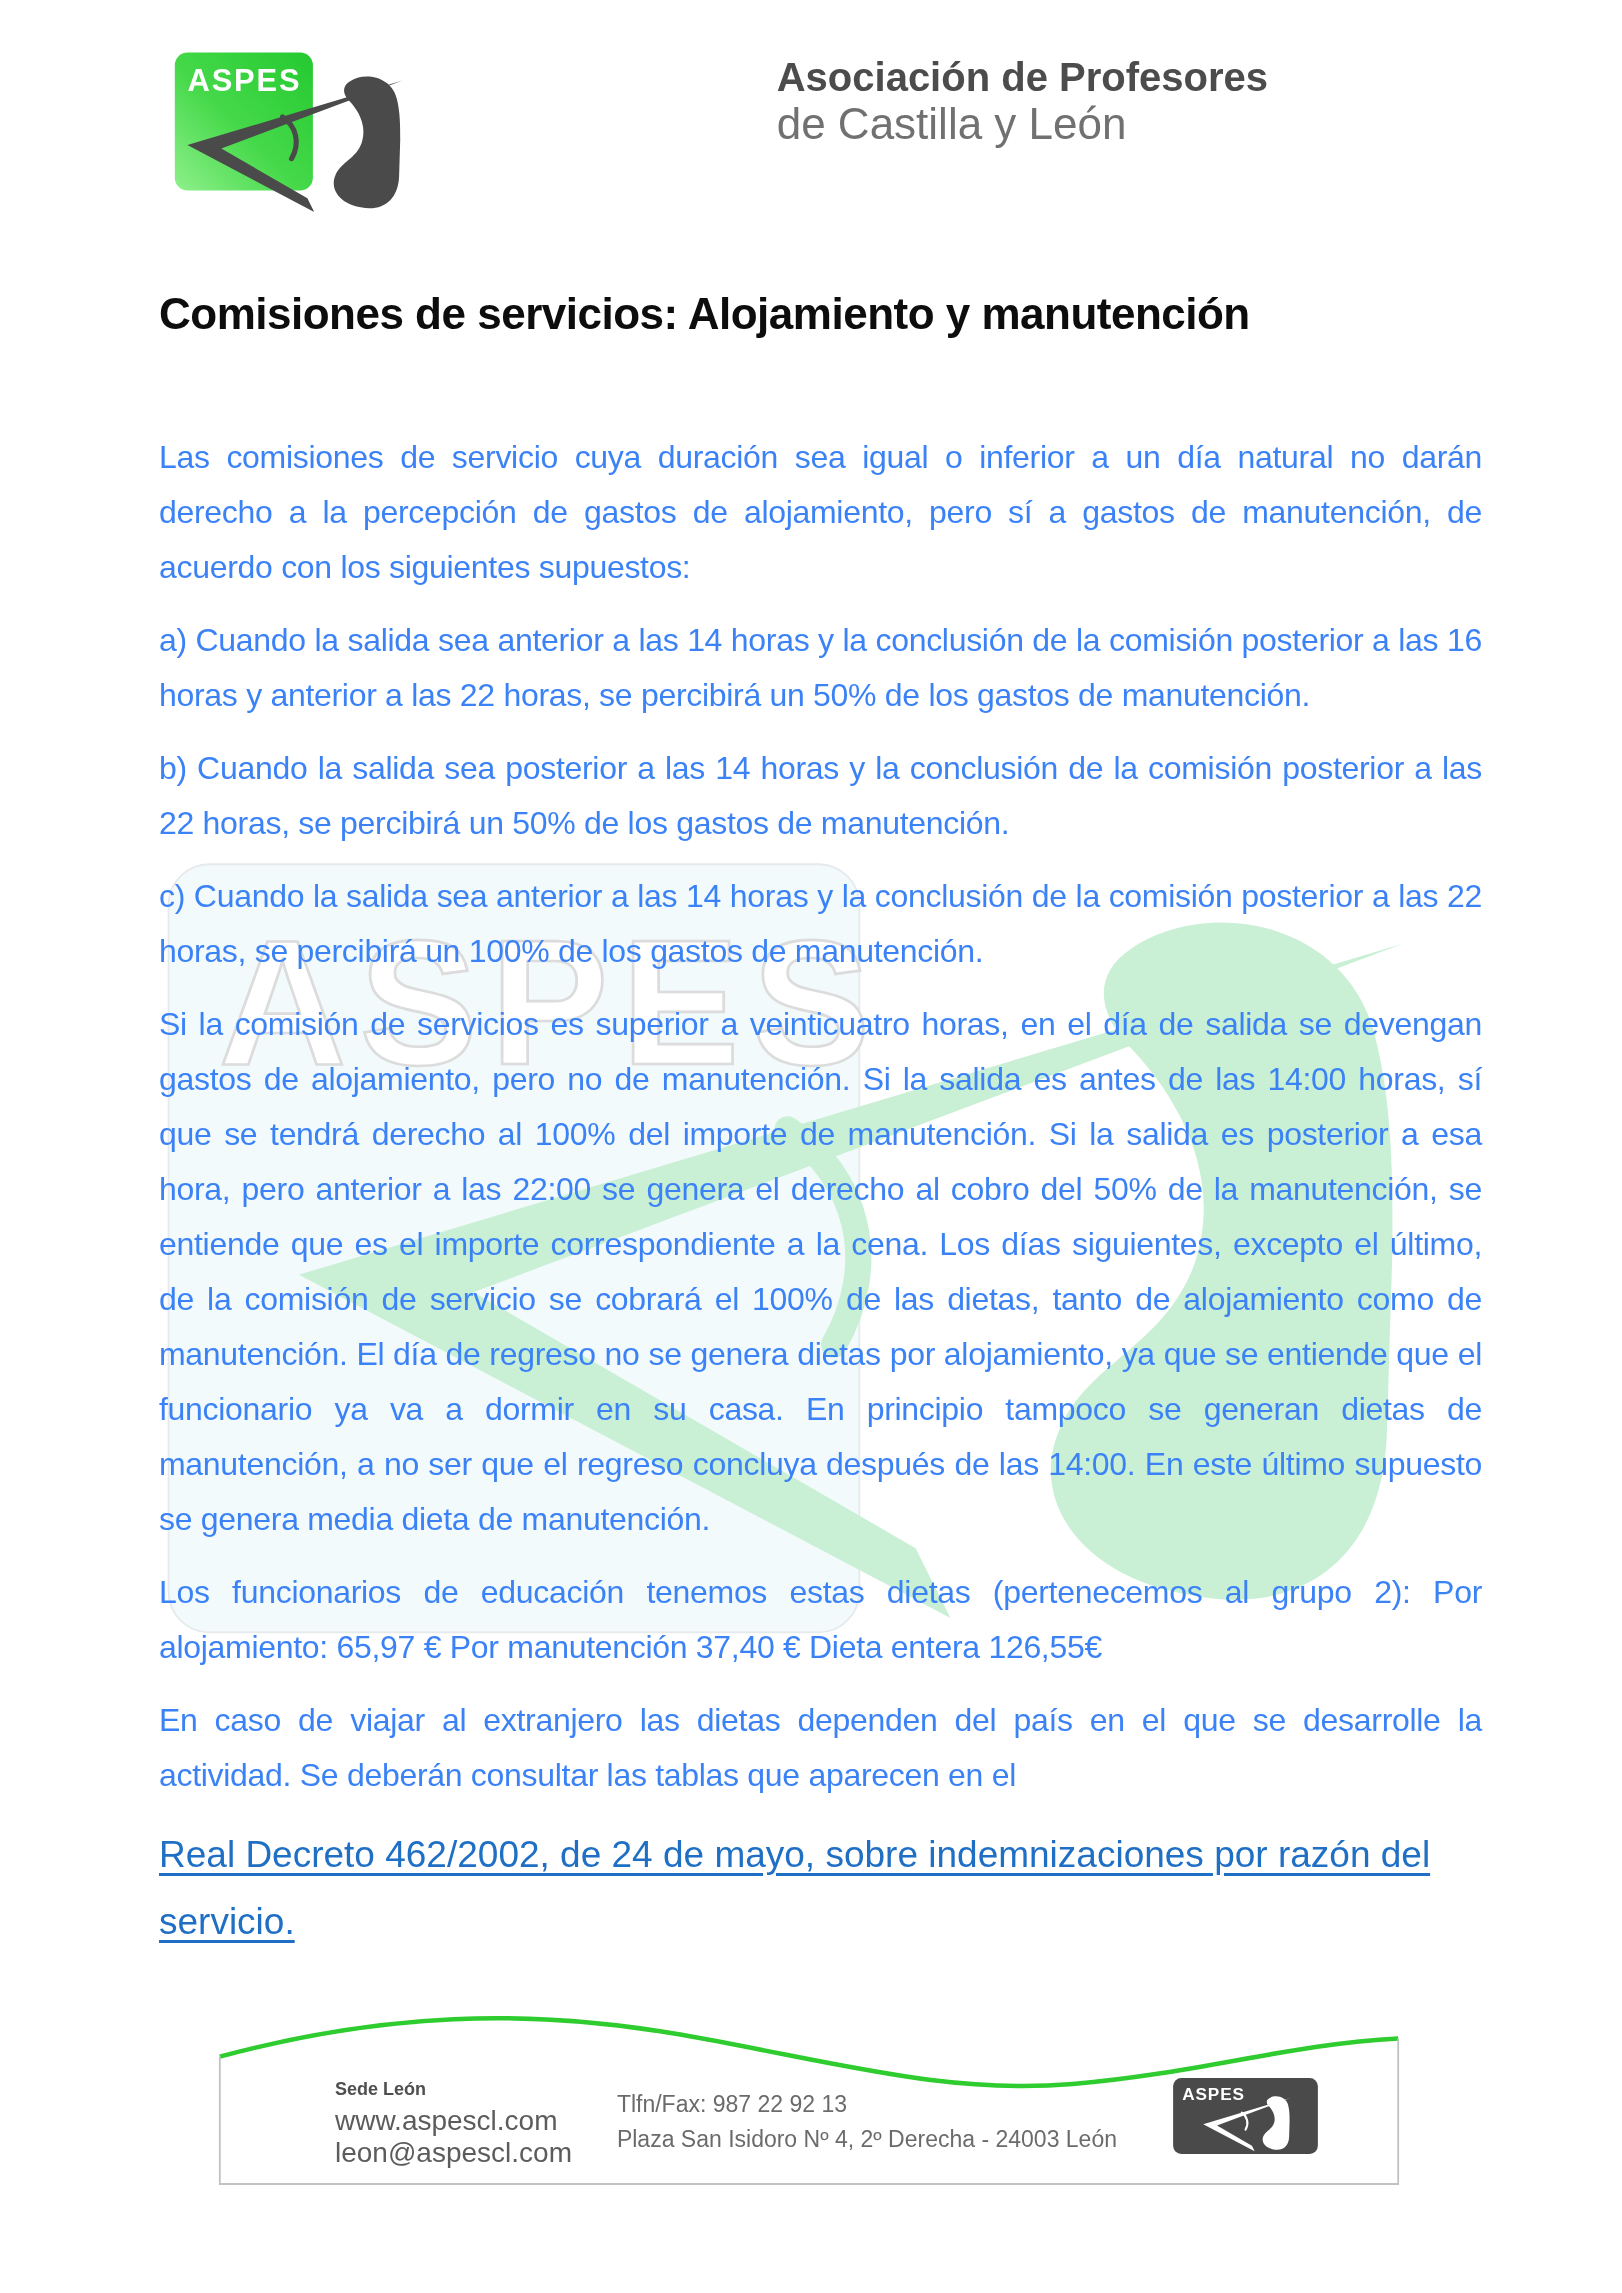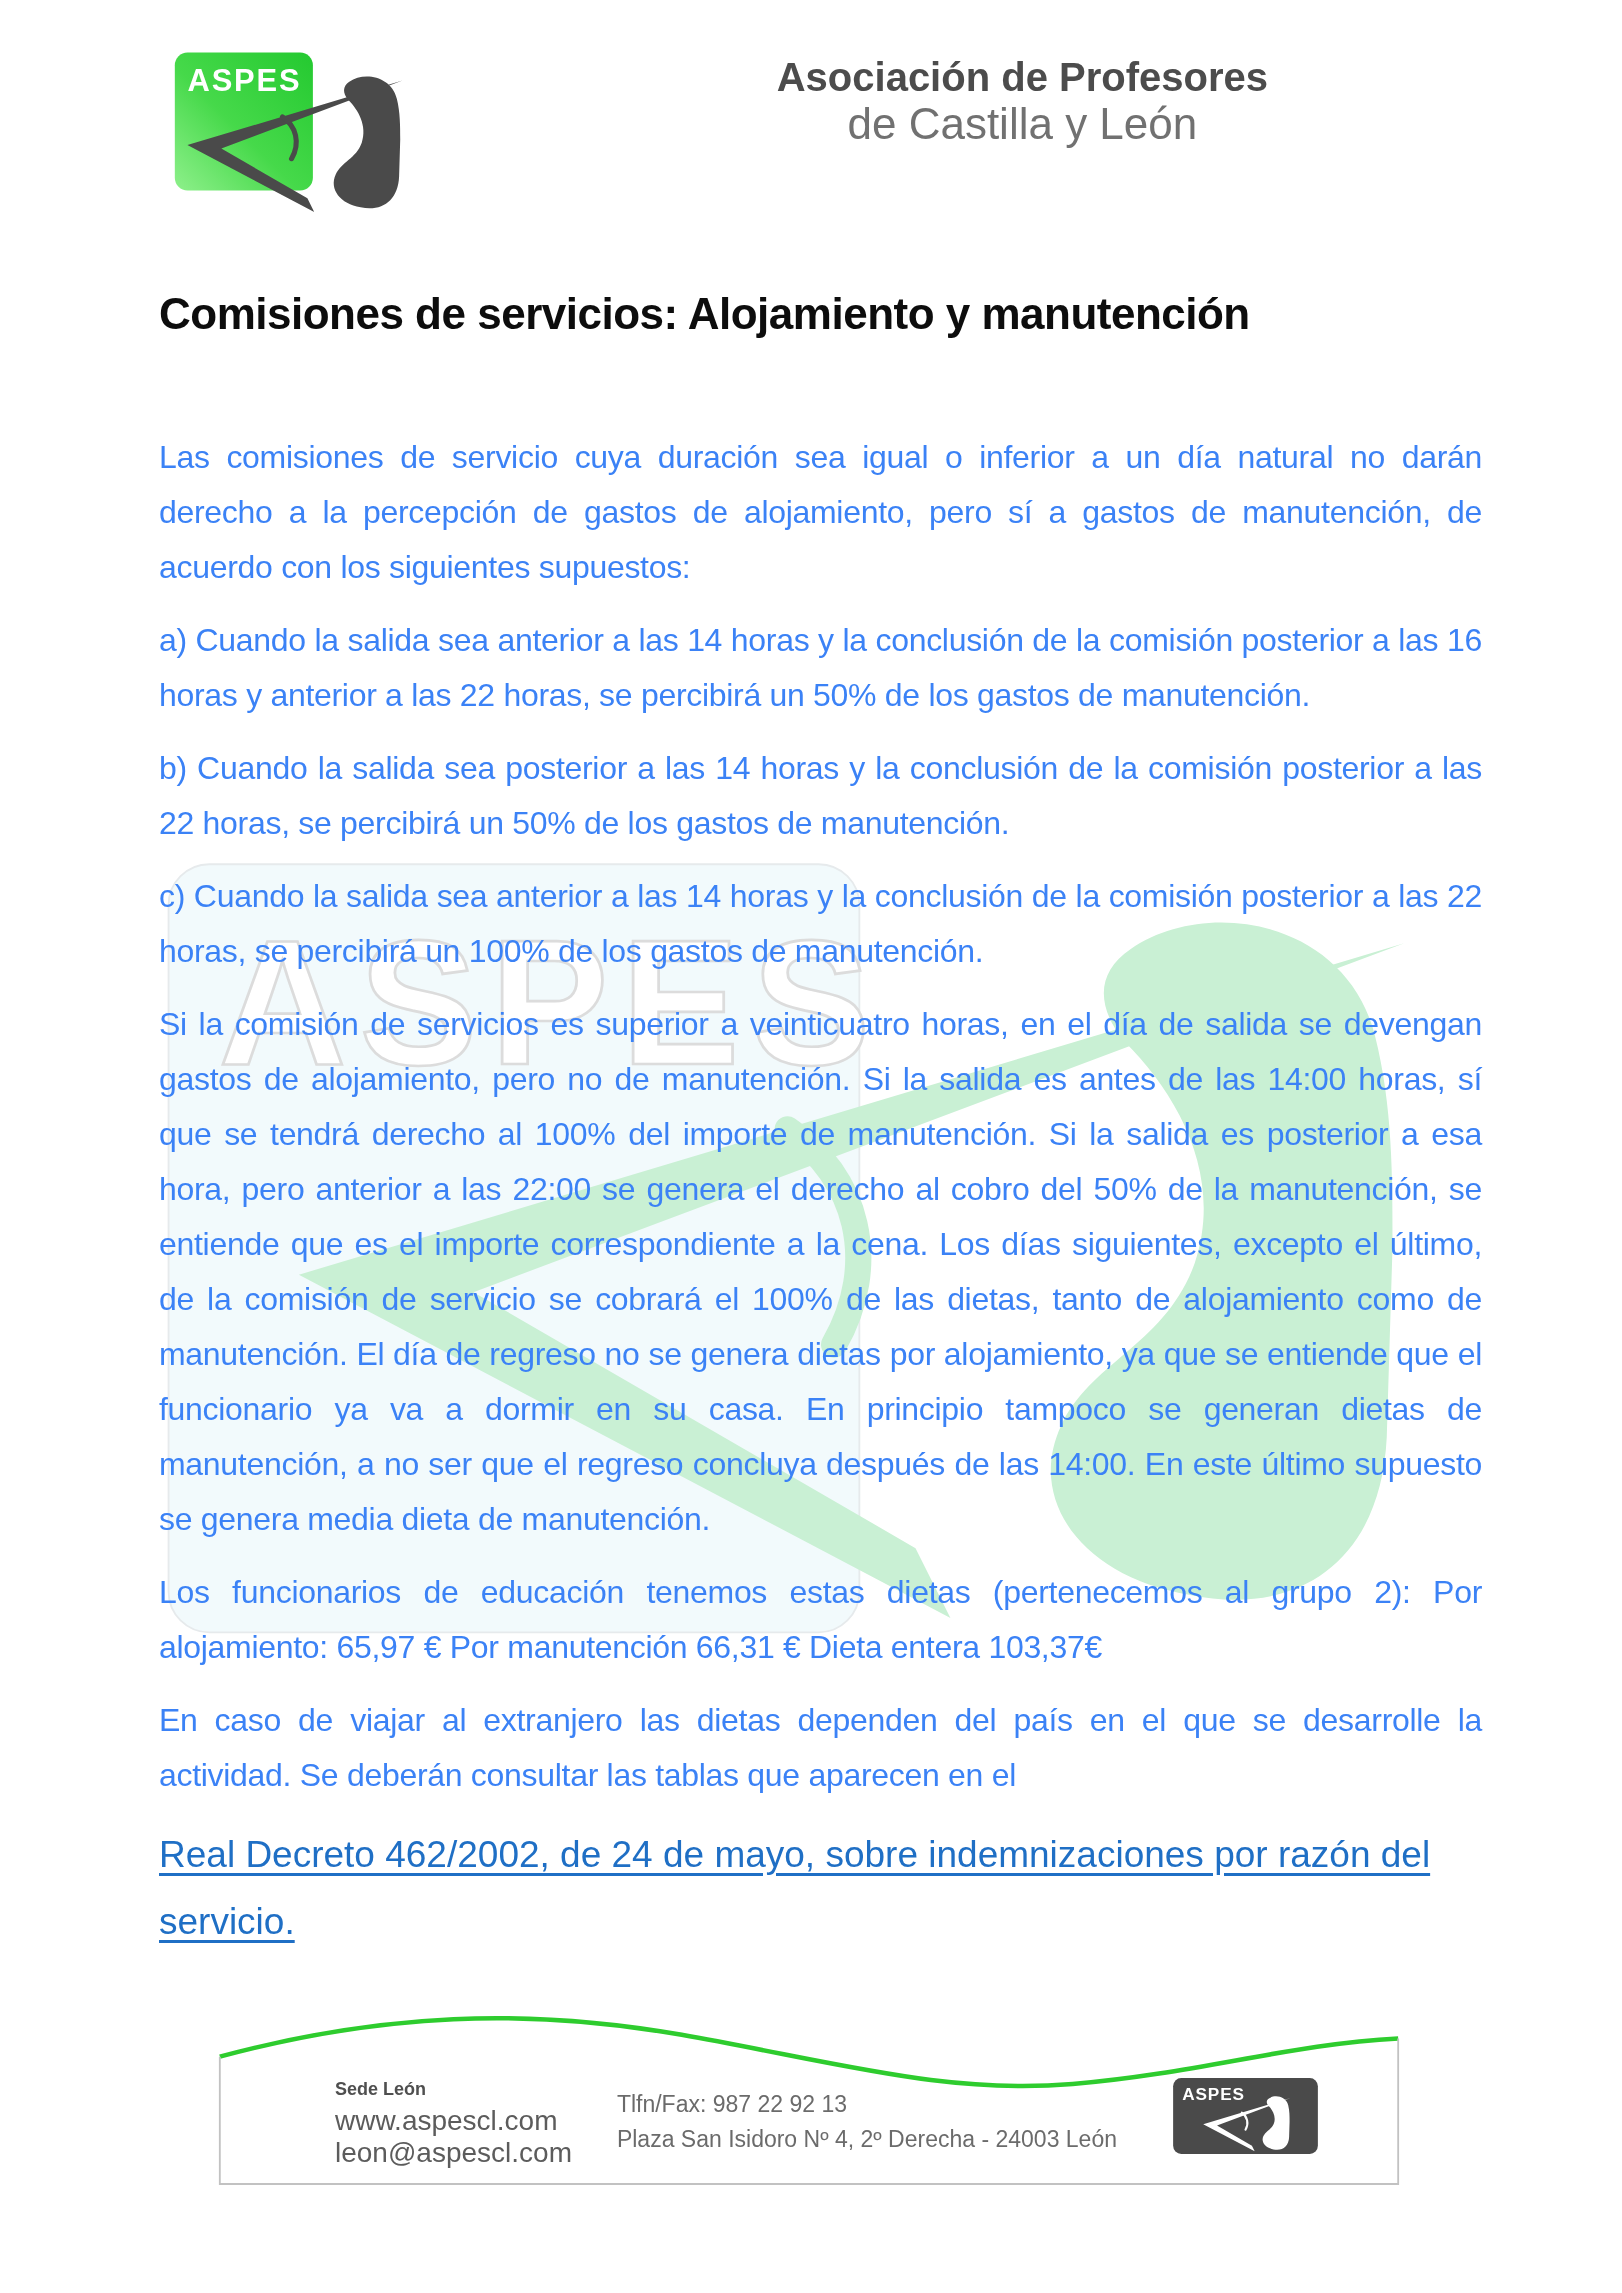--- a/index.html
+++ b/index.html
@@ -9,21 +9,21 @@
     font-family:"Liberation Sans", sans-serif;
   }
 
   
   .watermark { position:absolute; left:164px; top:846px; z-index:0; overflow:visible; }
   .wm-text { fill:#ffffff; stroke:#dcdcdc; stroke-width:3px; font-weight:bold; font-size:195px; letter-spacing:14px; font-family:"Liberation Sans", sans-serif; }
 
   
   .header-logo { position:absolute; left:173px; top:45px; z-index:1; }
   .logo-aspes-text { fill:#ffffff; font-size:34px; font-weight:600; letter-spacing:2px; font-family:"Liberation Sans", sans-serif; }
-  .org { position:absolute; top:55px; right:355px; text-align:center; z-index:1; }
+  .org { position:absolute; top:55px; right:355px; text-align:left; z-index:1; }
   .org-line1 { font-size:40px; font-weight:bold; color:#4c4c4c; line-height:45px; }
   .org-line2 { font-size:44px; font-weight:normal; color:#717171; line-height:47px; }
 
   
   .content { position:absolute; left:159px; top:289px; width:1323px; z-index:1; }
   .doc-title { font-size:44px; font-weight:bold; color:#0d0d0d; margin:0 0 91px 0; letter-spacing:-0.5px; }
   .body-para { font-size:32px; line-height:55px; color:#3b82f6; text-align:justify; margin:0 0 18px 0; letter-spacing:-0.3px; }
   .link-para { margin:7.3px 0 0 0; font-size:37px; line-height:67px; text-align:left; }
   .link-para a { color:#1f6fc5; text-decoration:underline; text-underline-offset:6.4px; cursor:pointer; }
 
@@ -72,21 +72,21 @@
     <div class="org-line2">de Castilla y León</div>
   </div>
 
   <div class="content">
     <h1 class="doc-title">Comisiones de servicios: Alojamiento y manutención</h1>
     <p class="body-para">Las comisiones de servicio cuya duración sea igual o inferior a un día natural no darán derecho a la percepción de gastos de alojamiento, pero sí a gastos de manutención, de acuerdo con los siguientes supuestos:</p>
     <p class="body-para">a) Cuando la salida sea anterior a las 14 horas y la conclusión de la comisión posterior a las 16 horas y anterior a las 22 horas, se percibirá un 50% de los gastos de manutención.</p>
     <p class="body-para">b) Cuando la salida sea posterior a las 14 horas y la conclusión de la comisión posterior a las 22 horas, se percibirá un 50% de los gastos de manutención.</p>
     <p class="body-para">c) Cuando la salida sea anterior a las 14 horas y la conclusión de la comisión posterior a las 22 horas, se percibirá un 100% de los gastos de manutención.</p>
     <p class="body-para">Si la comisión de servicios es superior a veinticuatro horas, en el día de salida se devengan gastos de alojamiento, pero no de manutención. Si la salida es antes de las 14:00 horas, sí que se tendrá derecho al 100% del importe de manutención. Si la salida es posterior a esa hora, pero anterior a las 22:00 se genera el derecho al cobro del 50% de la manutención, se entiende que es el importe correspondiente a la cena. Los días siguientes, excepto el último, de la comisión de servicio se cobrará el 100% de las dietas, tanto de alojamiento como de manutención. El día de regreso no se genera dietas por alojamiento, ya que se entiende que el funcionario ya va a dormir en su casa. En principio tampoco se generan dietas de manutención, a no ser que el regreso concluya después de las 14:00. En este último supuesto se genera media dieta de manutención.</p>
-    <p class="body-para">Los funcionarios de educación tenemos estas dietas (pertenecemos al grupo 2): Por alojamiento: 65,97 € Por manutención 66,31 € Dieta entera 103,37€</p>
+    <p class="body-para">Los funcionarios de educación tenemos estas dietas (pertenecemos al grupo 2): Por alojamiento: 65,97 € Por manutención 37,40 € Dieta entera 126,55€</p>
     <p class="body-para">En caso de viajar al extranjero las dietas dependen del país en el que se desarrolle la actividad.  Se deberán consultar las tablas que aparecen en el</p>
     <p class="link-para"><a href="#">Real Decreto 462/2002, de 24 de mayo, sobre indemnizaciones por razón del servicio.</a></p>
   </div>
 
   <svg class="footer-box-svg" width="1182" height="175" viewBox="0 0 1300 192">
     <path d="M 2 50 C 180 2 340 -4 510 26 C 680 56 800 92 940 80 C 1080 68 1180 36 1298 30" fill="none" stroke="#2ecc2e" stroke-width="5"></path>
     <path d="M 2 50 L 2 190 L 1298 190 L 1298 30" fill="none" stroke="#c2c2c2" stroke-width="2"></path>
   </svg>
 
   <div class="footer-left">

